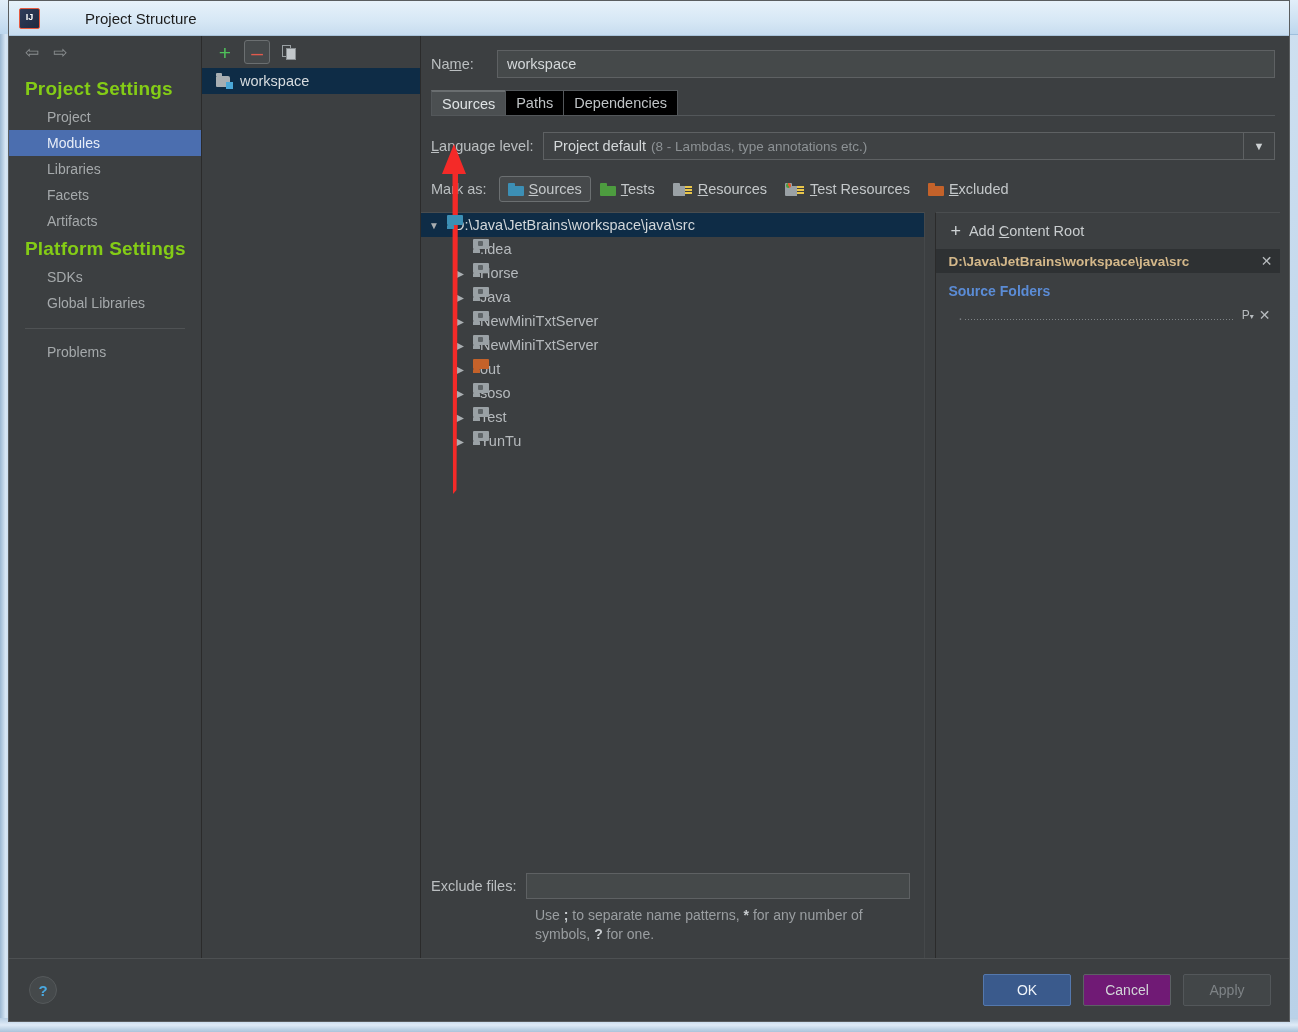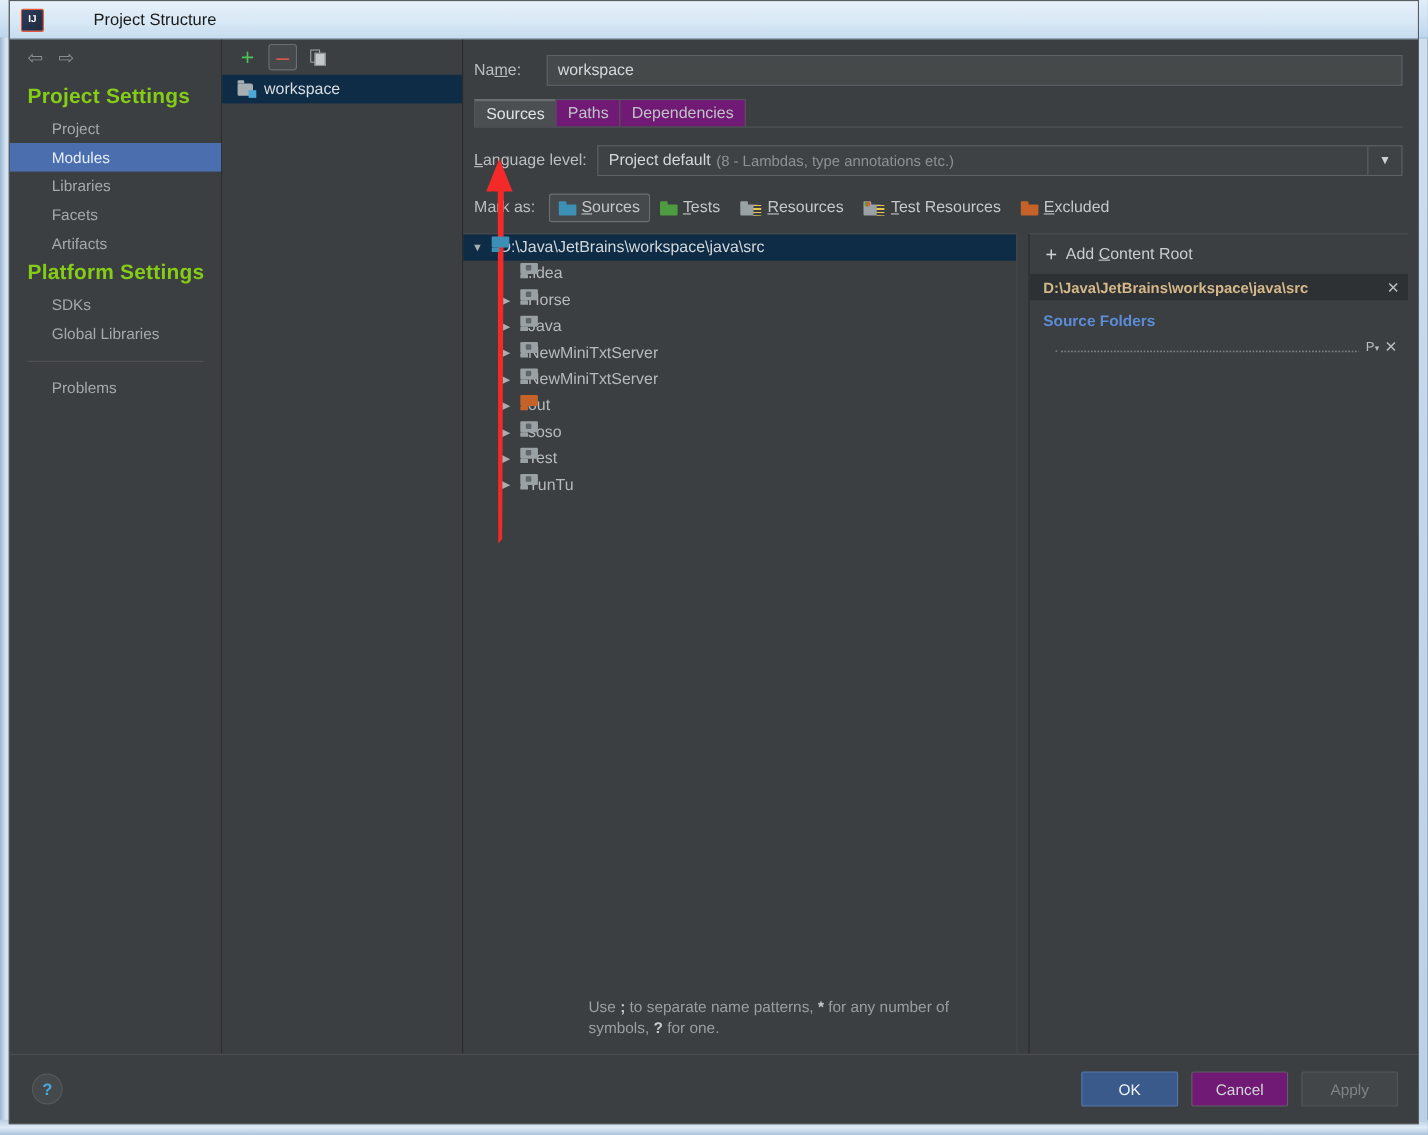--- a/index.html
+++ b/index.html
@@ -151,21 +151,21 @@
   #name-input {
     flex: 1 1 auto; height: 28px; background: #45494a; border: 1px solid #5e6163;
     color: #d4d8da; font-size: 14.5px; padding: 0 9px; box-sizing: border-box;
     font-family: "Liberation Sans", sans-serif;
   }
 
   #tabs-row { display: flex; align-items: flex-end; margin: 10px 0 0 10px; flex: none; height: 27px; }
   .tab {
     height: 25px; padding: 0 10px; display: flex; align-items: center;
     font-size: 14.5px; color: #bfc3c5; border: 1px solid #53575a; border-bottom: none;
-    background: #701a75; box-sizing: border-box; margin-right: -1px;
+    background: #000000; box-sizing: border-box; margin-right: -1px;
   }
   .tab.active { background: #4b4f51; color: #dfe3e5; border-top: 2px solid #6a6e70; }
   #tabs-underline { height: 1px; background: #53575a; margin: 0 14px 0 10px; flex: none; }
 
   #lang-row { display: flex; align-items: center; padding: 16px 14px 0 10px; gap: 10px; flex: none; }
   #lang-label { font-size: 14.5px; color: #bbbfc1; }
   #lang-combo {
     flex: 1 1 auto; height: 28px; display: flex; align-items: center;
     border: 1px solid #5e6163; background: #3f4244; box-sizing: border-box;
   }
@@ -514,20 +514,24 @@
             <div class="tree-row">
               <span class="indent"></span>
               <span class="twisty">▶</span>
               <span class="ficon"><span class="subfolder"><span class="tab3"></span><span class="body"></span><span class="dot"></span></span></span>
               <span>YunTu</span>
             </div>
 
           </div>
 
           <div id="exclude-sec">
+            <div id="exclude-row">
+              <span id="exclude-label">Exclude files:</span>
+              <input id="exclude-input" type="text" value="" style="">
+            </div>
             <div id="exclude-hint">
               <span>Use </span><b>;</b><span> to separate name patterns, </span><b>*</b><span> for any number of</span>
               <span>symbols, </span><b>?</b><span> for one.</span>
             </div>
           </div>
         </div>
 
         <div id="tree-scroll-slot"></div>
 
         <div id="right-panel">

